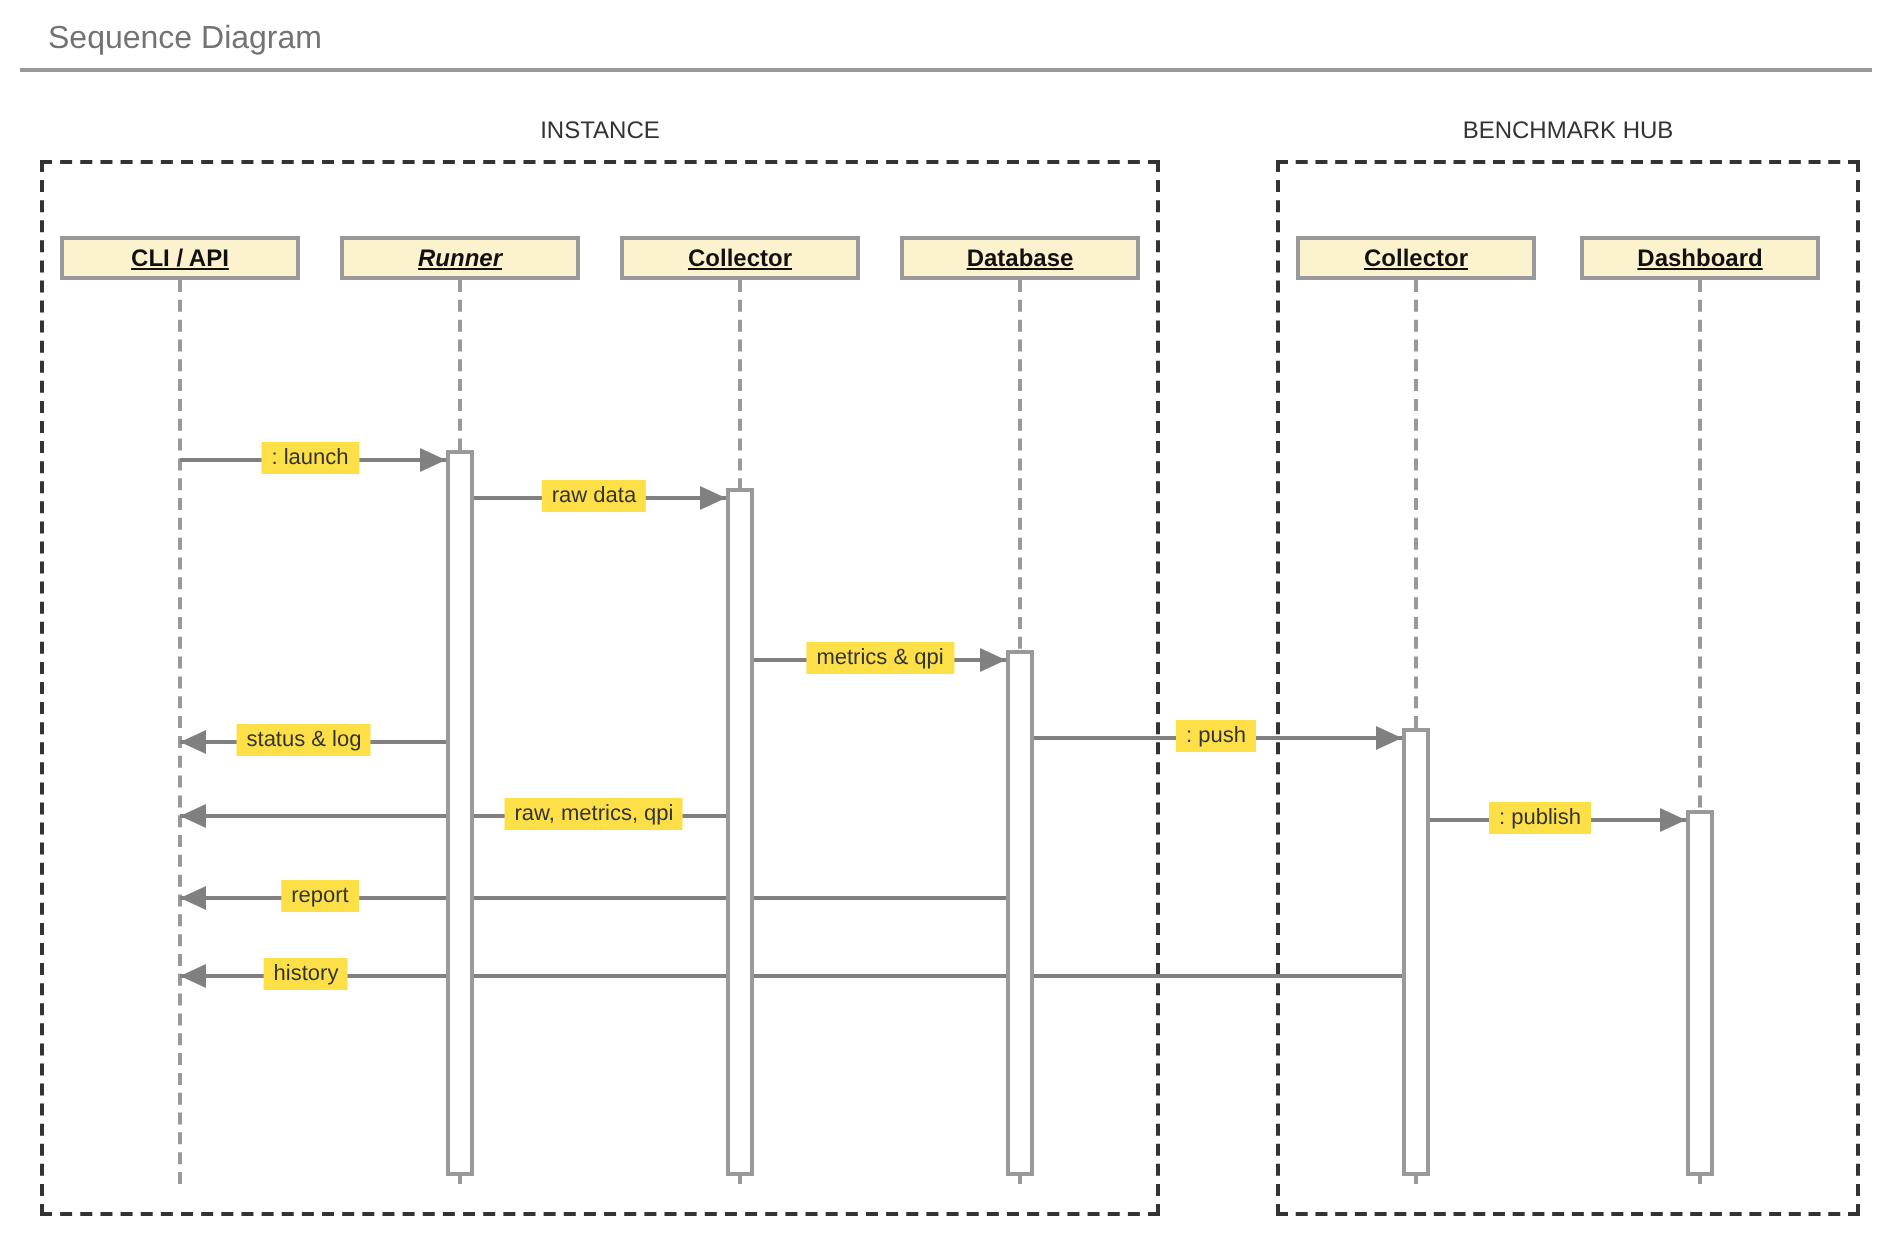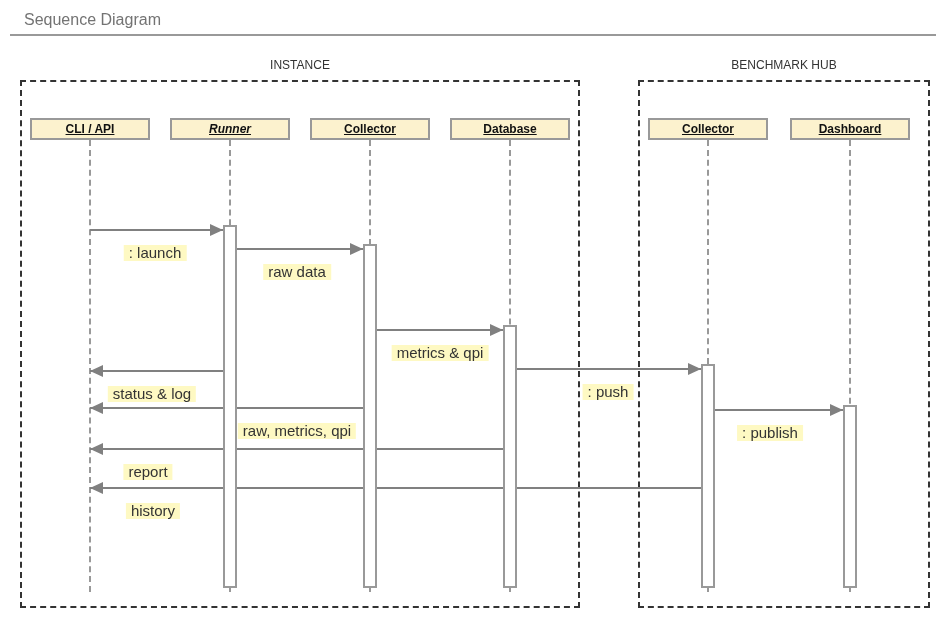--- a/index.html
+++ b/index.html
@@ -100,26 +100,25 @@
     border-bottom: 6px solid transparent;
     border-right: 13px solid #808080;
     z-index: 2;
   }
   .msg-label {
     position: absolute;
     transform: translateX(-50%);
     height: 16px;
     line-height: 16px;
     padding: 0 5px;
-    background: #fef9c3;
-    font-size: 15px;
+    background: #fde047;
+    font-size: 11px;
     color: #333333;
     white-space: nowrap;
     z-index: 4;
-    margin-top: 24px;
   }
 </style>
 </head>
 <body>
 
 <div class="stage">
 
   <div class="title">Sequence Diagram</div>
   <div class="title-rule"></div>
 
@@ -166,21 +165,21 @@
   <div class="msg-line" style="left:90px; top:407px; width:273px;"></div>
   <div class="head-l" style="left:90px; top:402px;"></div>
   <div class="msg-label" style="left:297px; top:399px;text-align:center;">raw, metrics, qpi</div>
 
   <div class="msg-line" style="left:715px; top:409px; width:128px;"></div>
   <div class="head-r" style="left:830px; top:404px;"></div>
   <div class="msg-label" style="left:770px; top:401px;text-align:center;">: publish</div>
 
   <div class="msg-line" style="left:90px; top:448px; width:413px;"></div>
   <div class="head-l" style="left:90px; top:443px;"></div>
-  <div class="msg-label" style="left:148px; top:440px;text-align:center;">report</div>
+  <div class="msg-label" style="left:160px; top:440px;text-align:center;">report</div>
 
   <div class="msg-line" style="left:90px; top:487px; width:611px;"></div>
   <div class="head-l" style="left:90px; top:482px;"></div>
   <div class="msg-label" style="left:153px; top:479px;">history</div>
 
   <div class="bar" style="left:223px; top:225px; height:363px;"></div>
   <div class="bar" style="left:363px; top:244px; height:344px;"></div>
   <div class="bar" style="left:503px; top:325px; height:263px;"></div>
   <div class="bar" style="left:701px; top:364px; height:224px;"></div>
   <div class="bar" style="left:843px; top:405px; height:183px;"></div>

